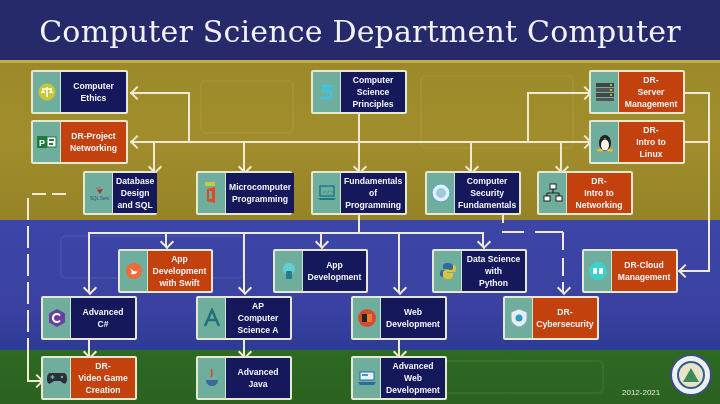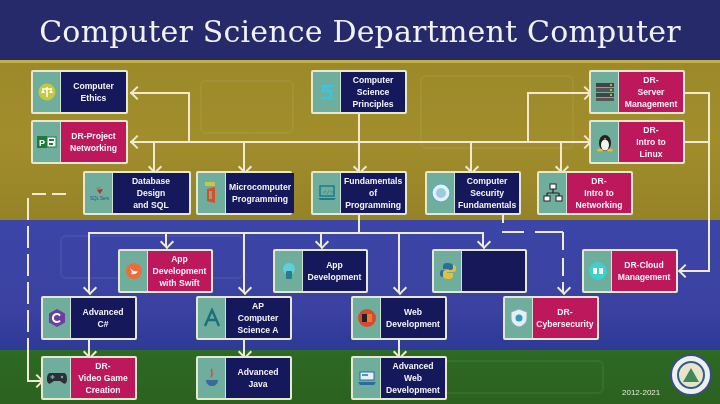--- a/index.html
+++ b/index.html
@@ -8,21 +8,21 @@
   .band-title{top:0;height:62px;background:#262a6b;}
   .band-gold{top:62px;height:158px;background:linear-gradient(180deg,#9c8a2a 0%,#a18d2c 50%,#958327 100%);}
   .band-blue{top:220px;height:130px;background:linear-gradient(180deg,#3c46a8 0%,#3a41a0 70%,#2d3a96 100%);}
   .band-green{top:350px;height:54px;background:linear-gradient(180deg,#2d6a24 0%,#2c6120 100%);}
   .gold-edge{position:absolute;left:0;top:60px;width:720px;height:3px;background:#c2ad48;}
   .title{position:absolute;top:0;left:0;width:720px;height:62px;display:flex;align-items:center;justify-content:center;color:#f2f2f6;font-family:"DejaVu Serif",serif;font-size:30px;letter-spacing:0.2px;}
   .trace{position:absolute;border:2px solid rgba(255,255,255,0.06);border-radius:6px;}
   .box{position:absolute;height:44px;display:flex;border:2px solid #e6e8cf;border-radius:2px;box-sizing:border-box;background:#17185a;}
   .box .ic{width:27px;background:#6fae9c;display:flex;align-items:center;justify-content:center;border-right:1px solid #cfe3d5;flex-shrink:0;}
   .box .lb{flex:1;display:flex;align-items:center;justify-content:center;text-align:center;color:#f4f4f8;font-size:8.6px;font-weight:bold;line-height:12px;padding:0 3px;white-space:pre-line;}
-  .box.dr .lb{background:#be185d;}
+  .box.dr .lb{background:#c2410c;}
   .box.nv .lb{background:#16185c;}
   .ln{position:absolute;background:#f0ead0;}
   .arrow-d{position:absolute;width:8px;height:8px;border-right:2px solid #f0ead0;border-bottom:2px solid #f0ead0;transform:rotate(45deg);}
   .arrow-l{position:absolute;width:8px;height:8px;border-left:2px solid #f0ead0;border-bottom:2px solid #f0ead0;transform:rotate(45deg);}
   .arrow-r{position:absolute;width:8px;height:8px;border-right:2px solid #f0ead0;border-top:2px solid #f0ead0;transform:rotate(45deg);}
   .year{position:absolute;left:622px;top:388px;color:#e8eadf;font-size:8px;}
   .seal{position:absolute;left:670px;top:354px;width:42px;height:42px;border-radius:50%;background:#eef0ec;border:2px solid #3a4c8a;box-sizing:border-box;display:flex;align-items:center;justify-content:center;}
   .seal-inner{width:28px;height:28px;border-radius:50%;background:#e9e4c8;border:2px solid #2f5f91;box-sizing:border-box;display:flex;align-items:center;justify-content:center;}
   .tri{width:0;height:0;border-left:8px solid transparent;border-right:8px solid transparent;border-bottom:14px solid #3c8a5c;}
 </style>
@@ -184,21 +184,21 @@
         <ellipse cx="4" cy="18" rx="3" ry="1.6" fill="#f2b829"></ellipse>
         <ellipse cx="14" cy="18" rx="3" ry="1.6" fill="#f2b829"></ellipse>
         <path d="M8 6 L9 7.5 L10 6 Z" fill="#f2b829"></path>
       </svg>
   </div>
   <div class="lb">DR-
 Intro to
 Linux</div>
 </div>
 
-<div class="box nv" style="left:83px;top:171px;width:108px;">
+<div class="box nv" style="left:83px;top:171px;width:74px;">
   <div class="ic">
     <svg width="20" height="18" viewBox="0 0 20 18">
         <path d="M6 4 L12 2 L10 8 Z" fill="#8c8c8c"></path>
         <path d="M8 6 L14 5 L11 10 Z" fill="#a43a2a"></path>
         <text x="1" y="16" font-size="4.5" fill="#2a4c8a" font-family="Liberation Sans, sans-serif">SQL Server</text>
       </svg>
   </div>
   <div class="lb">Database
 Design
 and SQL</div>
@@ -272,20 +272,23 @@
   <div class="lb">App
 Development</div>
 </div>
 <div class="box nv" style="left:432px;top:249px;width:95px;">
   <div class="ic">
     <svg width="18" height="18" viewBox="0 0 18 18">
         <path d="M9 1 C4 1 4 3 4 5 V7 H10 V8 H3 C1 8 1 11 1 12 C1 15 3 15 4 15 V12 C4 10 6 10 7 10 H11 C13 10 14 9 14 7 V4 C14 2 12 1 9 1 Z" fill="#2f6c9e"></path>
         <path d="M9 17 C14 17 14 15 14 13 V11 H8 V10 H15 C17 10 17 7 17 6 C17 3 15 3 14 3 V6 C14 8 12 8 11 8 H7 C5 8 4 9 4 11 V14 C4 16 6 17 9 17 Z" fill="#e0c23a"></path>
       </svg>
   </div>
+  <div class="lb">Data Science
+with
+Python</div>
 </div>
 <div class="box dr" style="left:582px;top:249px;width:96px;">
   <div class="ic">
     <svg width="20" height="20" viewBox="0 0 20 20">
         <circle cx="10" cy="10" r="9" fill="#3cd0d0"></circle>
         <rect x="5" y="7" width="4" height="6" fill="#fff"></rect>
         <rect x="11" y="7" width="4" height="6" fill="#fff"></rect>
       </svg>
   </div>
   <div class="lb">DR-Cloud

